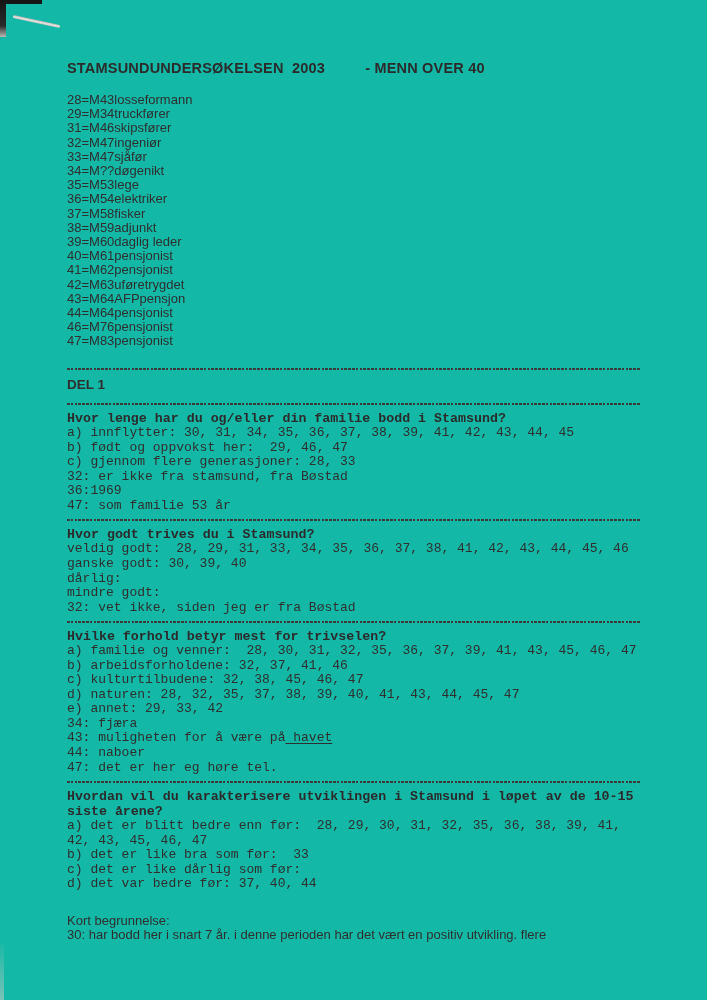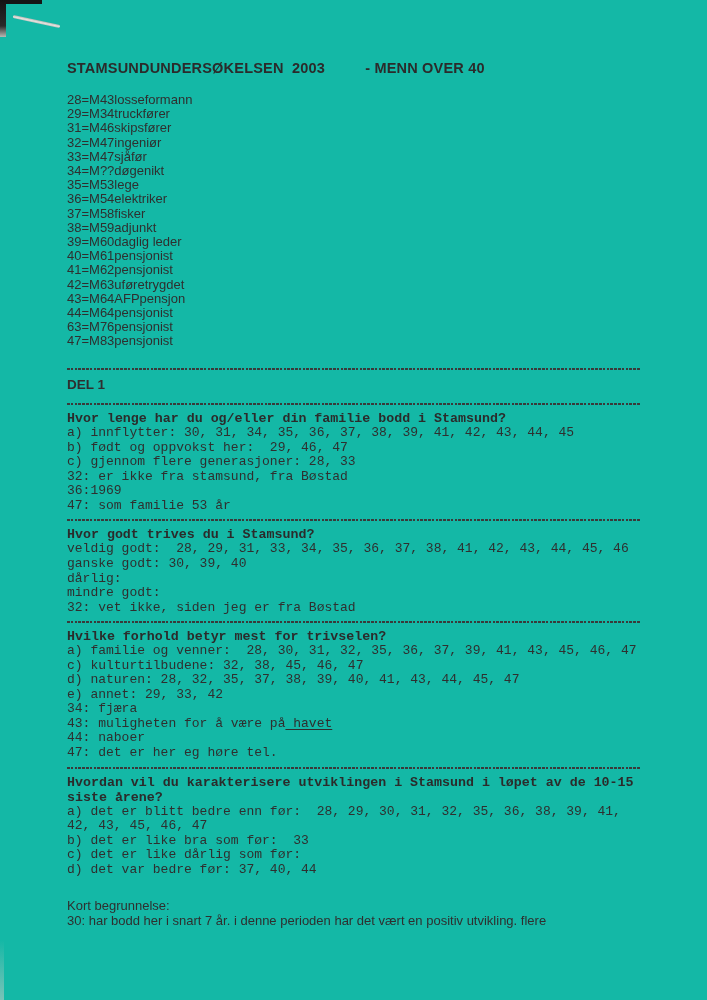--- a/index.html
+++ b/index.html
@@ -136,21 +136,21 @@
       <div class="line">35=M53lege</div>
       <div class="line">36=M54elektriker</div>
       <div class="line">37=M58fisker</div>
       <div class="line">38=M59adjunkt</div>
       <div class="line">39=M60daglig leder</div>
       <div class="line">40=M61pensjonist</div>
       <div class="line">41=M62pensjonist</div>
       <div class="line">42=M63uføretrygdet</div>
       <div class="line">43=M64AFPpensjon</div>
       <div class="line">44=M64pensjonist</div>
-      <div class="line">63=M76pensjonist</div>
+      <div class="line">46=M76pensjonist</div>
       <div class="line">47=M83pensjonist</div>
     </div>
 
     <div class="sep first"></div>
     <div class="del-header">DEL 1</div>
     <div class="sep"></div>
 
     <div class="section">
       <div class="question">Hvor lenge har du og/eller din familie bodd i Stamsund?</div>
       <div class="line">a) innflytter: 30, 31, 34, 35, 36, 37, 38, 39, 41, 42, 43, 44, 45</div>
@@ -170,20 +170,21 @@
       <div class="line">dårlig:</div>
       <div class="line">mindre godt:</div>
       <div class="line">32: vet ikke, siden jeg er fra Bøstad</div>
     </div>
 
     <div class="sep"></div>
 
     <div class="section">
       <div class="question">Hvilke forhold betyr mest for trivselen?</div>
       <div class="line">a) familie og venner:  28, 30, 31, 32, 35, 36, 37, 39, 41, 43, 45, 46, 47</div>
+      <div class="line">b) arbeidsforholdene: 32, 37, 41, 46</div>
       <div class="line">c) kulturtilbudene: 32, 38, 45, 46, 47</div>
       <div class="line">d) naturen: 28, 32, 35, 37, 38, 39, 40, 41, 43, 44, 45, 47</div>
       <div class="line">e) annet: 29, 33, 42</div>
       <div class="line">34: fjæra</div>
       <div class="line"><span>43: muligheten for å være på</span><span class="underlined"> havet</span></div>
       <div class="line">44: naboer</div>
       <div class="line">47: det er her eg høre tel.</div>
     </div>
 
     <div class="sep"></div>

